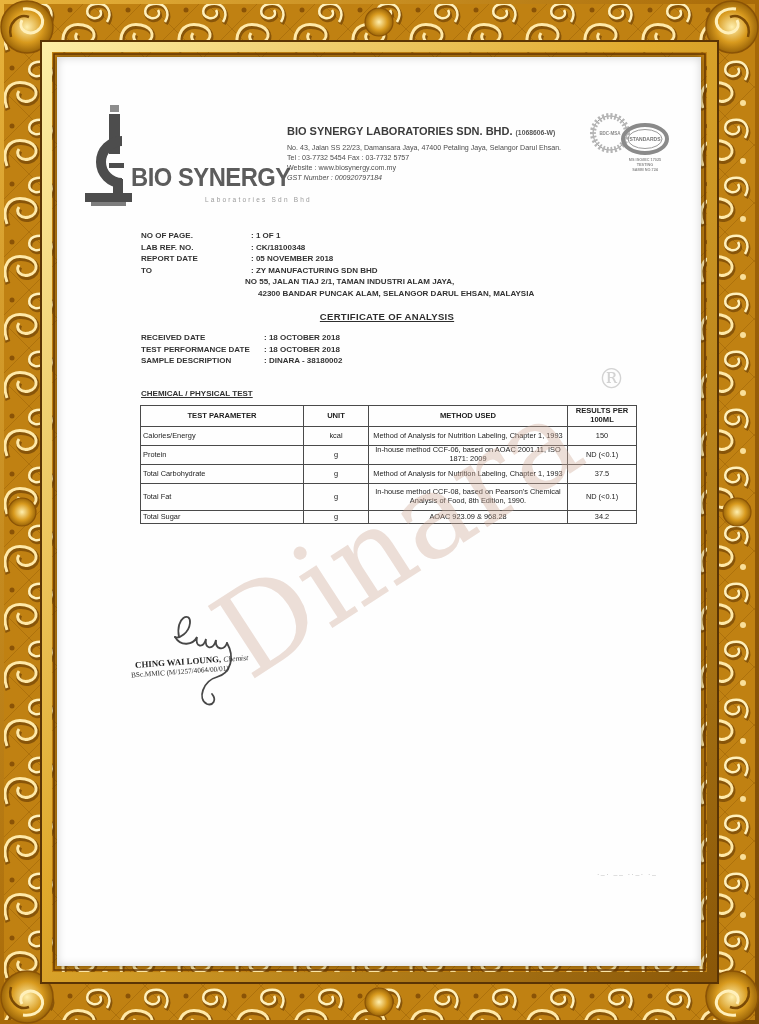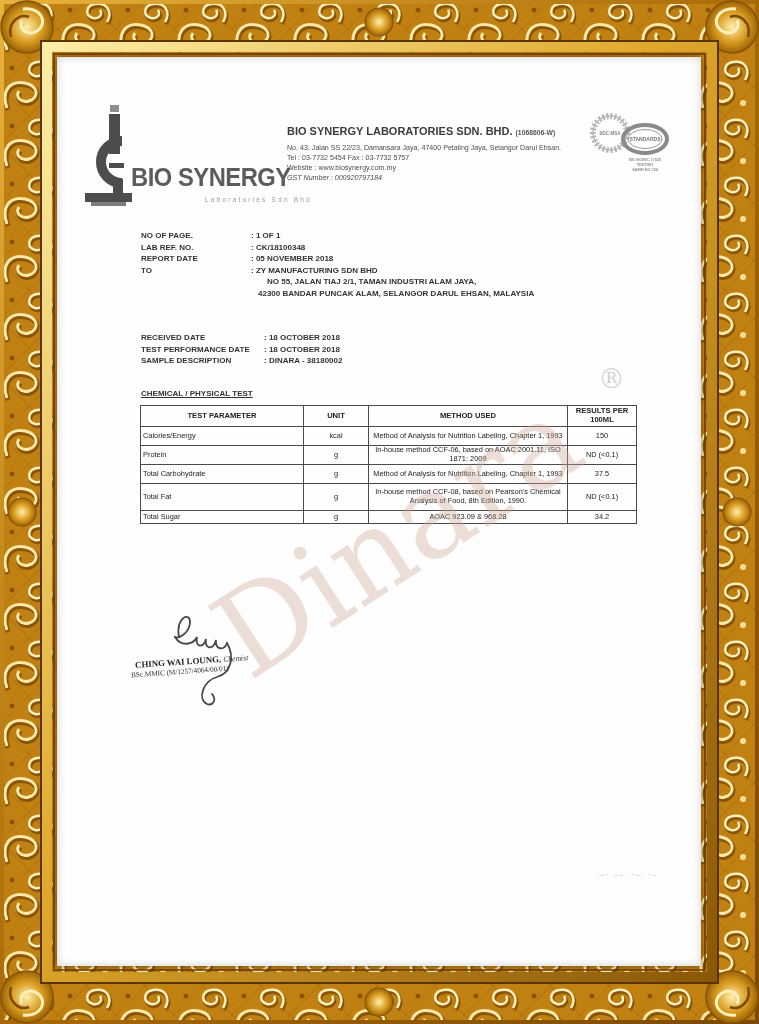--- a/index.html
+++ b/index.html
@@ -155,23 +155,24 @@
     </svg>
 
     <div class="abs lbl meta-lbl" style="top:174px;">NO OF PAGE.</div>
     <div class="abs val meta-val" style="top:174px;"><span>:</span>&nbsp;<span>1 OF 1</span></div>
     <div class="abs lbl meta-lbl" style="top:185.5px;">LAB REF. NO.</div>
     <div class="abs val meta-val" style="top:185.5px;"><span>:</span>&nbsp;<span>CK/18100348</span></div>
     <div class="abs lbl meta-lbl" style="top:197px;">REPORT DATE</div>
     <div class="abs val meta-val" style="top:197px;"><span>:</span>&nbsp;<span>05 NOVEMBER 2018</span></div>
     <div class="abs lbl meta-lbl" style="top:208.5px;">TO</div>
     <div class="abs val meta-val" style="top:208.5px;"><span>:</span>&nbsp;<span>ZY MANUFACTURING SDN BHD</span></div>
-    <div class="abs val" style="left:210px;top:220px;">NO 55, JALAN TIAJ 2/1, TAMAN INDUSTRI ALAM JAYA,</div>
+    <div class="abs val" style="left:188px;top:220px;">NO 55, JALAN TIAJ 2/1, TAMAN INDUSTRI ALAM JAYA,</div>
     <div class="abs val" style="left:201px;top:231.5px;">42300 BANDAR PUNCAK ALAM, SELANGOR DARUL EHSAN, MALAYSIA</div>
 
+    <div class="abs title">CERTIFICATE OF ANALYSIS</div>
 
     <div class="abs lbl smp-lbl" style="top:276px;">RECEIVED DATE</div>
     <div class="abs val smp-val" style="top:276px;"><span>:</span>&nbsp;<span>18 OCTOBER 2018</span></div>
     <div class="abs lbl smp-lbl" style="top:287.5px;">TEST PERFORMANCE DATE</div>
     <div class="abs val smp-val" style="top:287.5px;"><span>:</span>&nbsp;<span>18 OCTOBER 2018</span></div>
     <div class="abs lbl smp-lbl" style="top:299px;">SAMPLE DESCRIPTION</div>
     <div class="abs val smp-val" style="top:299px;"><span>:</span>&nbsp;<span>DINARA - 38180002</span></div>
 
     <div class="abs sec-head">CHEMICAL / PHYSICAL TEST</div>
 

